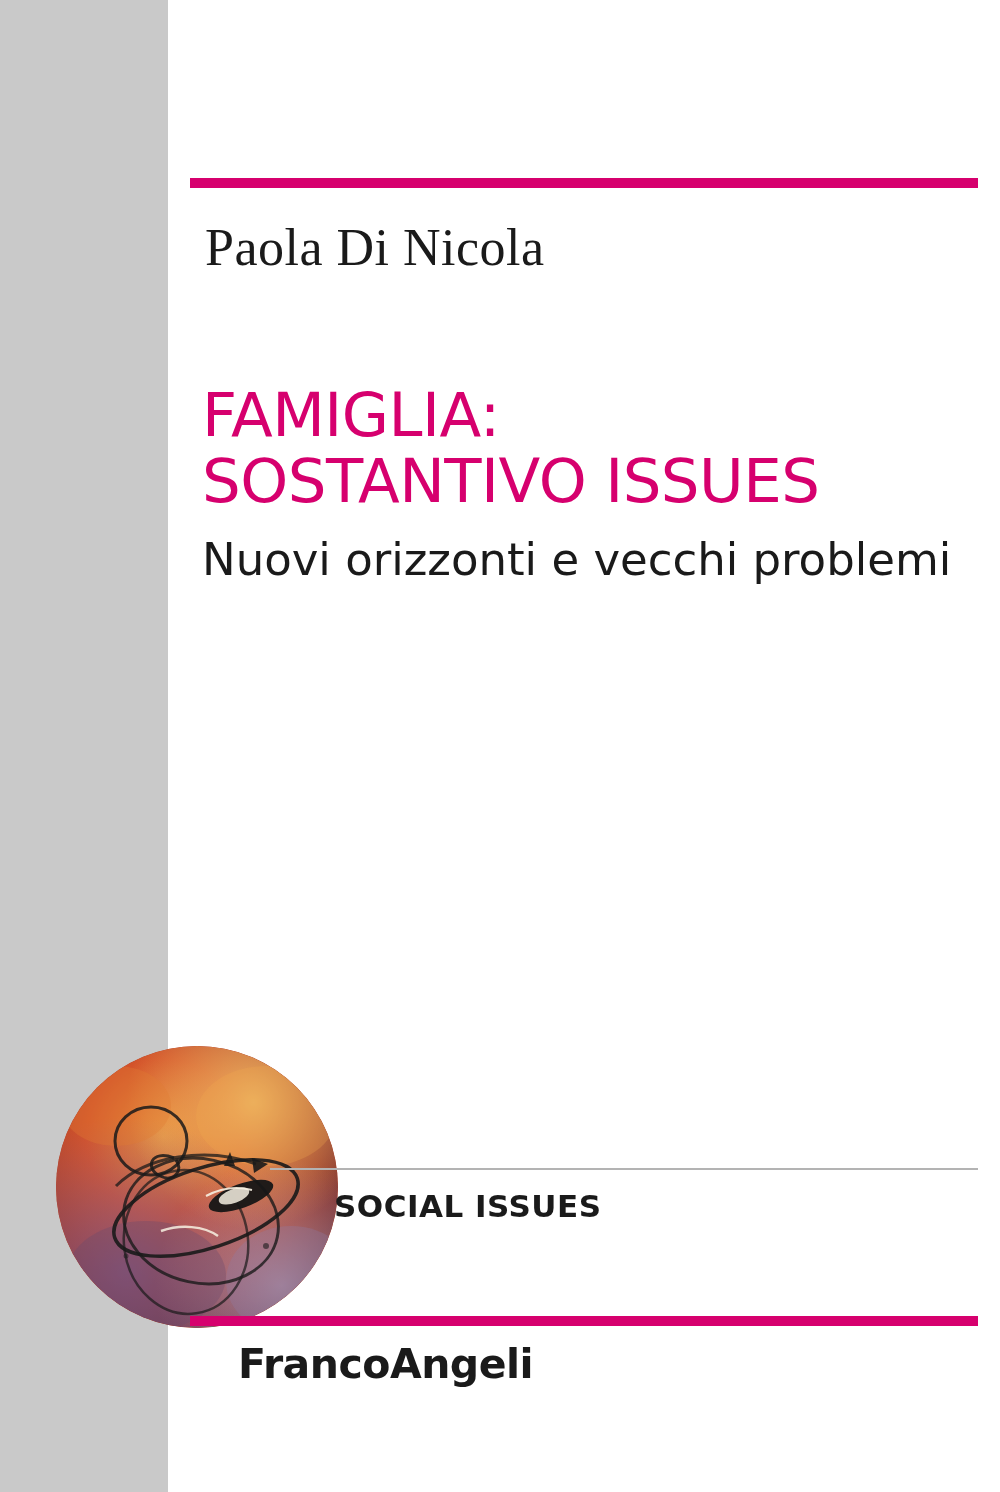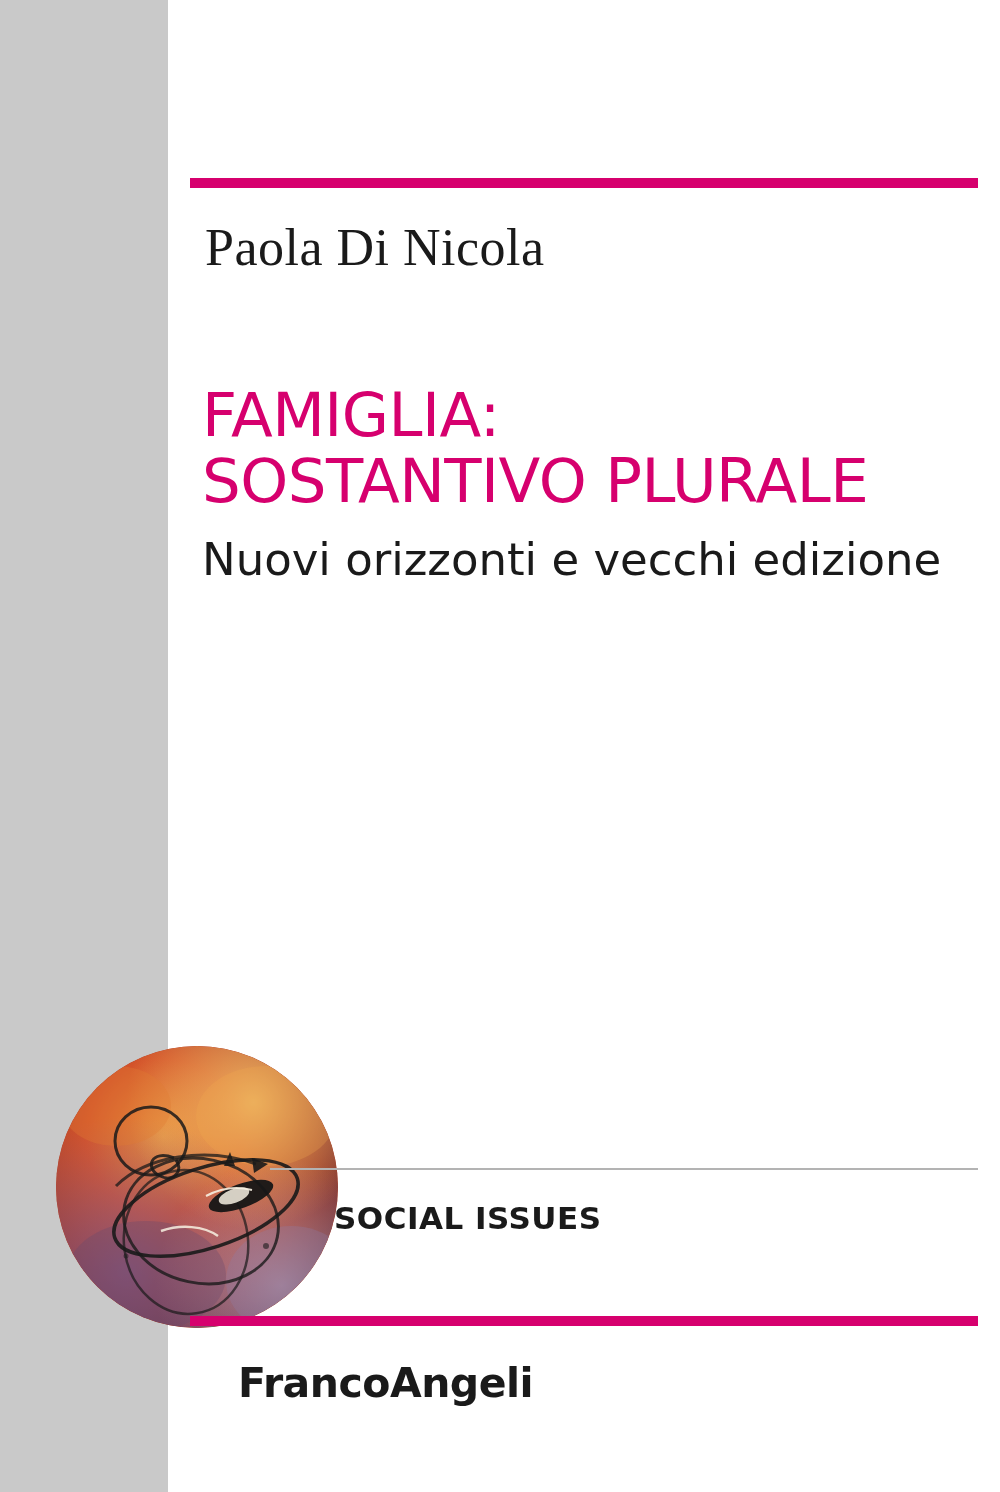--- a/index.html
+++ b/index.html
@@ -133,52 +133,51 @@
     color: #d6006e;
     line-height: 1.25;
   }
   .collana-name {
     font-family: "DejaVu Sans", sans-serif;
     font-weight: bold;
     font-size: 31px;
     color: #1a1a1a;
     letter-spacing: 0.5px;
     line-height: 1.3;
-    margin-top: 12px;
+    margin-top: 0;
   }
   .publisher {
     position: absolute;
     left: 238px;
     top: 1340px;
     font-family: "DejaVu Sans", sans-serif;
     font-weight: bold;
     font-size: 41px;
     color: #1a1a1a;
     letter-spacing: -0.5px;
-    margin-top: 19px;
   }
 </style>
 </head>
 <body>
 
 <div class="cover">
 
   <div class="grey-band"></div>
   <div class="white-panel"></div>
 
   <div class="rule-top"></div>
 
   <div class="author">Paola Di Nicola</div>
 
   <div class="title">
     <div>FAMIGLIA:</div>
-    <div>SOSTANTIVO PLURALE</div>
+    <div>SOSTANTIVO ISSUES</div>
   </div>
 
-  <div class="subtitle">Nuovi orizzonti e vecchi edizione</div>
+  <div class="subtitle">Nuovi orizzonti e vecchi problemi</div>
 
 
   <div class="artwork">
     <svg width="282" height="282" viewBox="0 0 282 282" xmlns="http://www.w3.org/2000/svg">
       <defs>
         <radialGradient id="g1" cx="38%" cy="32%" r="78%">
           <stop offset="0%" stop-color="#e8913f"></stop>
           <stop offset="35%" stop-color="#d4532a"></stop>
           <stop offset="70%" stop-color="#9e3a2a"></stop>
           <stop offset="100%" stop-color="#5c2a35"></stop>

